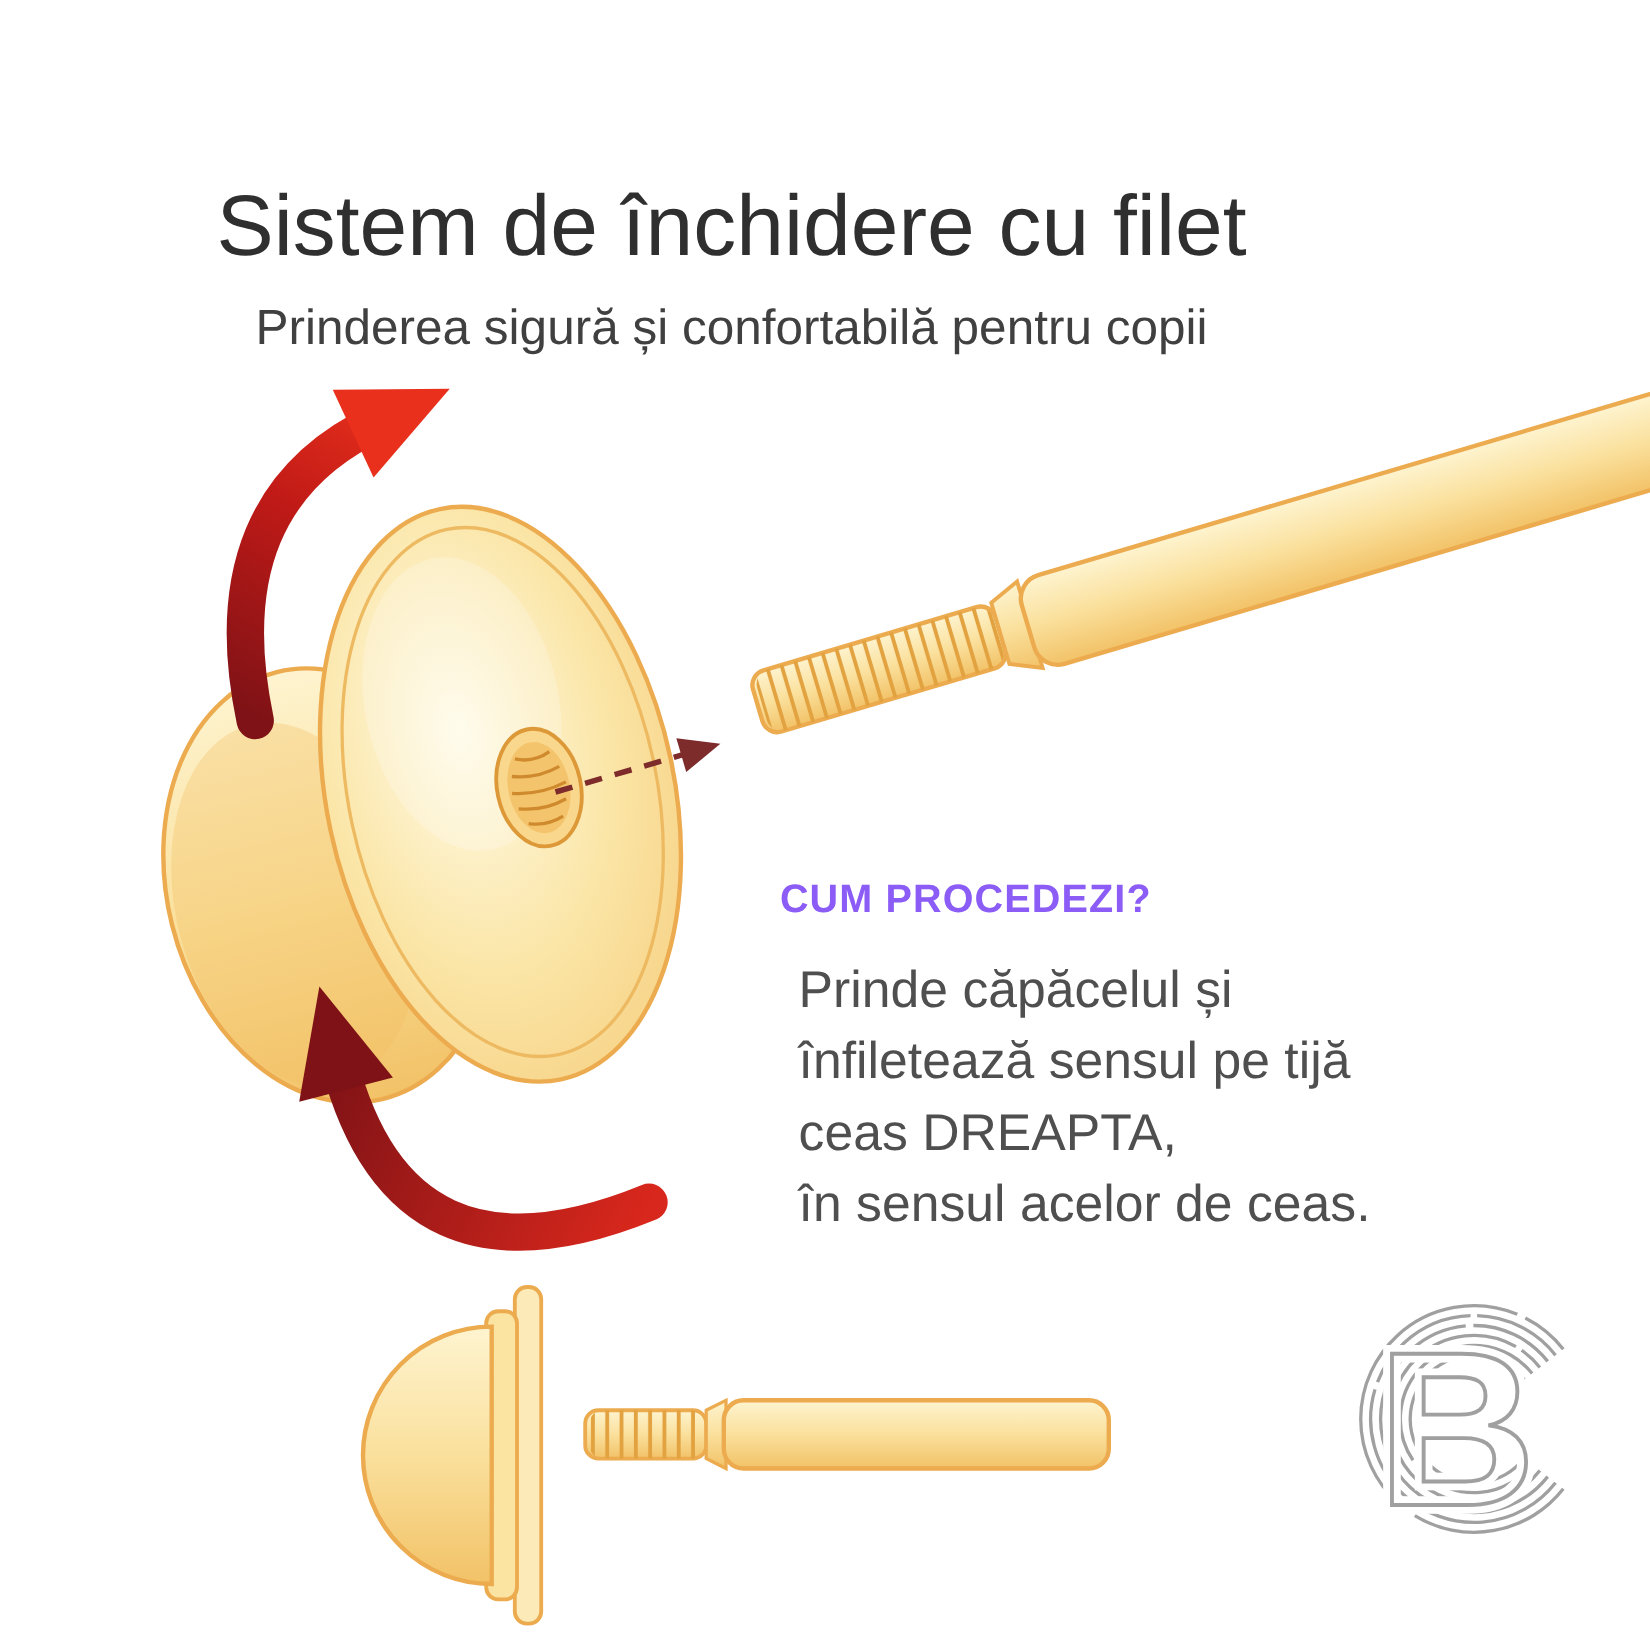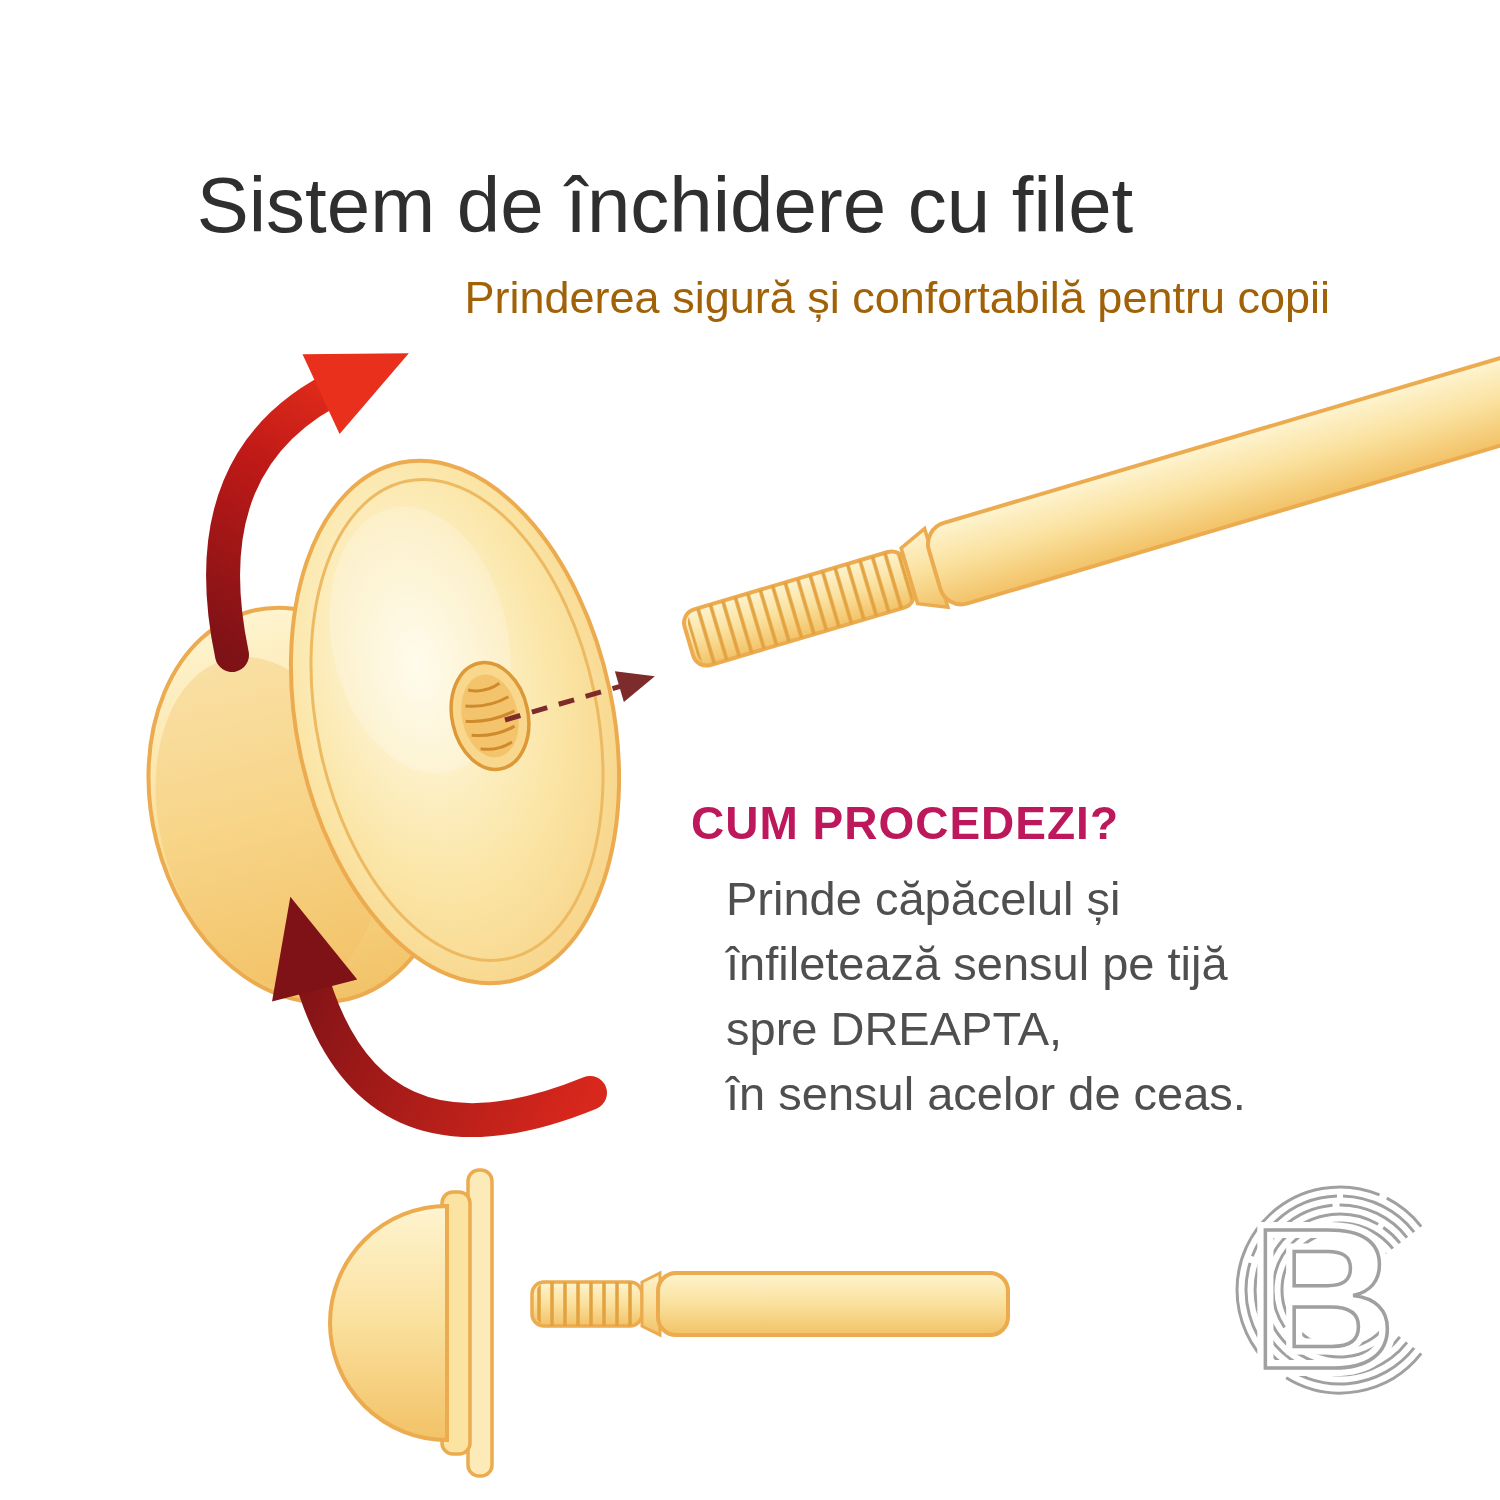--- a/index.html
+++ b/index.html
@@ -7,26 +7,26 @@
     position:relative;width:1500px;height:1500px;overflow:hidden;
     background:#ffffff;font-family:"Liberation Sans",sans-serif;
   }
   .illustration{position:absolute;left:0;top:0;z-index:1;}
   .textlayer{position:absolute;left:0;top:0;width:1330px;height:1500px;z-index:2;pointer-events:none;}
   .title{
     position:absolute;left:0;top:160px;width:100%;text-align:center;
     font-size:78px;color:#2F2F2F;letter-spacing:0px;
   }
   .subtitle{
-    position:absolute;left:0;top:272px;width:100%;text-align:right;
-    font-size:45px;color:#a16207;
+    position:absolute;left:0;top:272px;width:100%;text-align:center;
+    font-size:45px;color:#404040;
   }
   .heading{
-    position:absolute;left:691px;top:796px;
-    font-size:46px;font-weight:bold;color:#be185d;letter-spacing:1px;
+    position:absolute;left:709px;top:796px;
+    font-size:36px;font-weight:bold;color:#8b5cf6;letter-spacing:1px;
   }
   .para{
     position:absolute;left:715px;top:866px;
     font-size:47px;color:#4F4F4F;line-height:65px;
   }
   .para div{white-space:nowrap;margin-left:11px;}
 </style>
 </head>
 <body>
 
@@ -121,18 +121,18 @@
     </g>
   </svg>
 
   <div class="textlayer">
     <div class="title">Sistem de închidere cu filet</div>
     <div class="subtitle">Prinderea sigură și confortabilă pentru copii</div>
     <div class="heading">CUM PROCEDEZI?</div>
     <div class="para">
       <div>Prinde căpăcelul și</div>
       <div>înfiletează sensul pe tijă</div>
-      <div>spre DREAPTA,</div>
+      <div>ceas DREAPTA,</div>
       <div>în sensul acelor de ceas.</div>
     </div>
   </div>
 
 </div>
 
 </body></html>

